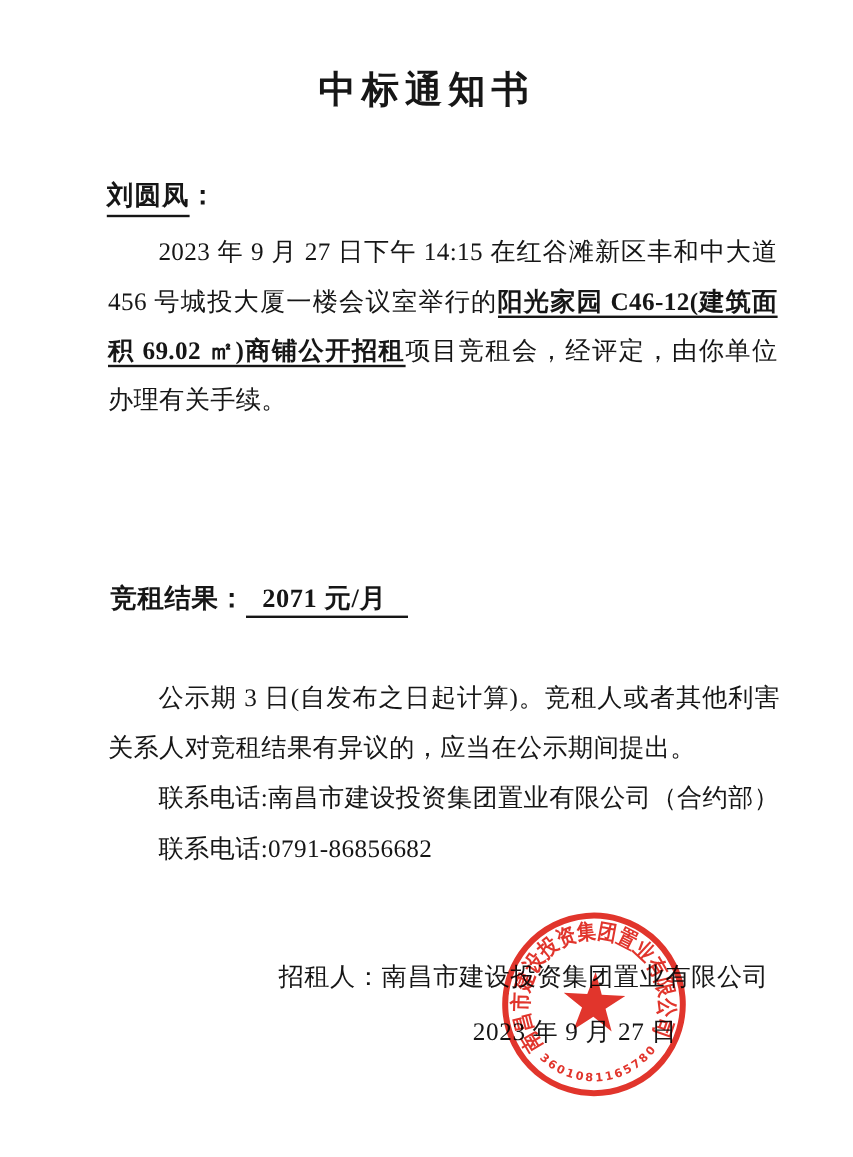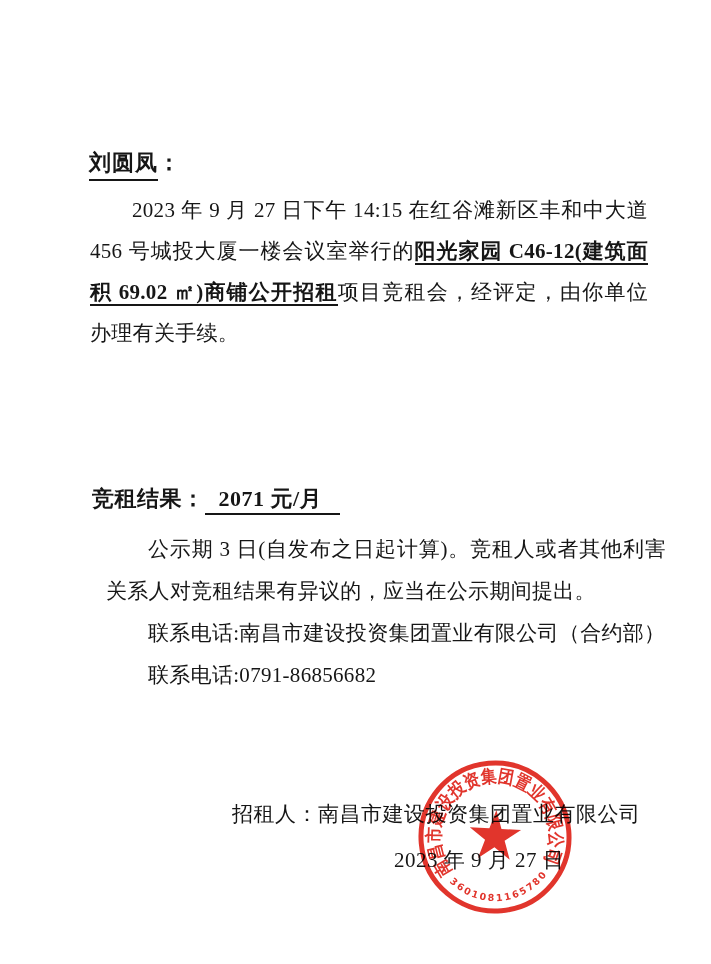--- a/index.html
+++ b/index.html
@@ -25,22 +25,22 @@
   .line { min-height:41px; }
   .just { text-align:justify; text-align-last:justify; }
   .indent { text-indent:2em; }
   .em-seg { font-weight:bold; border-bottom:2px solid var(--ink); }
   .result-block {
     position:absolute; top:484px; left:92px;
     font-size:22px; font-weight:bold; letter-spacing:0.5px;text-align:right;
   }
   .result-value { border-bottom:2px solid var(--ink); padding:0 18px 2px 14px; }
   .notice-block {
-    position:absolute; top:528px; left:90px; width:560px;
-    font-size:21px; line-height:42px; letter-spacing:0.3px;margin-left:16px;
+    position:absolute; top:560px; left:90px; width:560px;
+    font-size:21px; line-height:42px; letter-spacing:0.3px;
   }
   .lessor { position:absolute; top:800px; left:232px; font-size:21px; letter-spacing:0.5px; }
   .fdate  { position:absolute; top:846px; left:394px; font-size:21px; letter-spacing:0.5px; }
   .seal {
     position:absolute; left:409px; top:751px; width:172px; height:172px;
     transform:rotate(-5deg); mix-blend-mode:multiply; opacity:0.93;
   }
   .seal .ring { fill:none; stroke:var(--seal-color); stroke-width:5; }
   .seal .star { fill:var(--seal-color); }
   .seal .ring-text {
@@ -50,20 +50,21 @@
   .seal .code-text {
     fill:var(--seal-color); font-size:9.5px; font-weight:bold; letter-spacing:2px;
     font-family:"DejaVu Sans","Liberation Sans",sans-serif;
   }
 </style>
 </head>
 <body>
 
 <div class="page">
 
+  <h1 class="title">中标通知书</h1>
 
   <div class="addressee"><span class="u-name">刘圆凤</span><span>：</span></div>
 
   <div class="body-block">
     <div class="line just indent">2023 年 9 月 27 日下午 14:15 在红谷滩新区丰和中大道</div>
     <div class="line just"><span>456 号城投大厦一楼会议室举行的</span><span class="em-seg">阳光家园 C46-12(建筑面</span></div>
     <div class="line just"><span class="em-seg">积 69.02 ㎡)商铺公开招租</span><span>项目竞租会，经评定，由你单位</span></div>
     <div class="line">办理有关手续。</div>
   </div>
 

